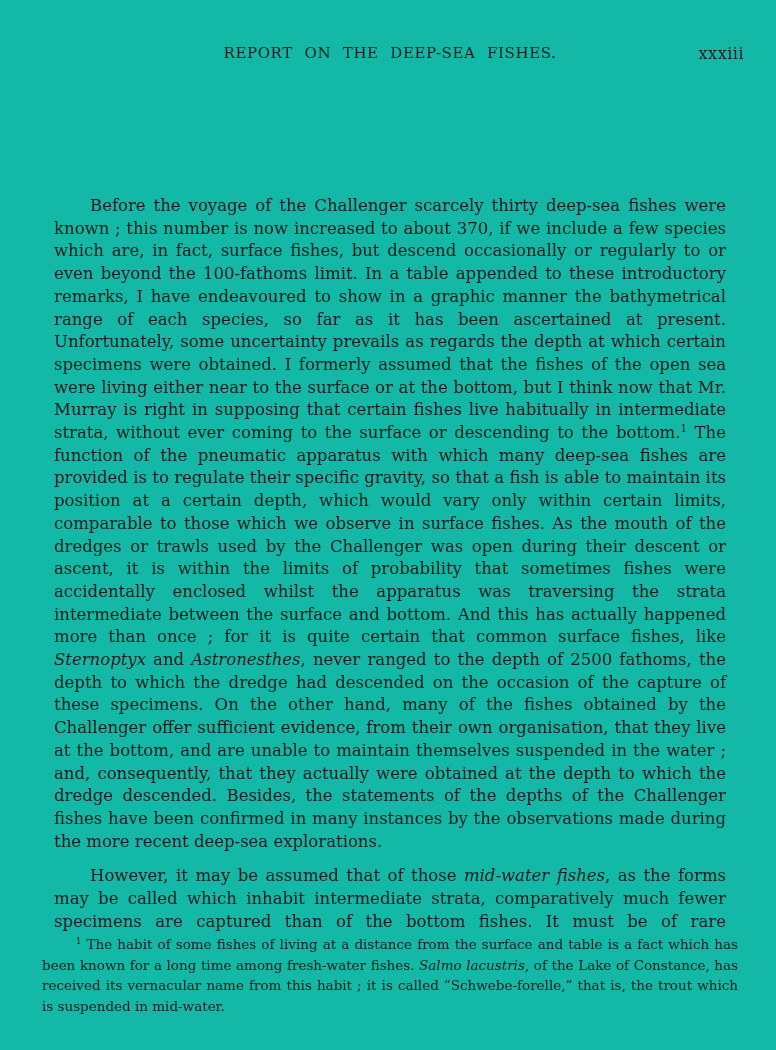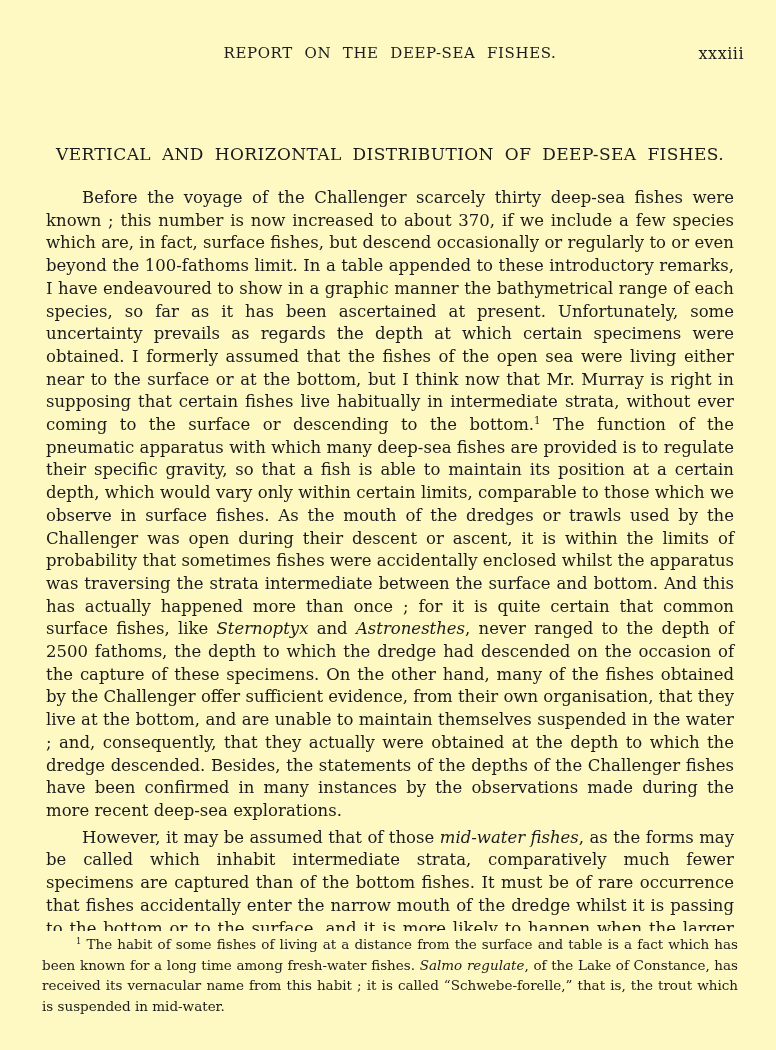--- a/index.html
+++ b/index.html
@@ -5,21 +5,21 @@
   html, body {
     margin: 0;
     padding: 0;
     background: #e8e8e8;
   }
   .page {
     position: relative;
     width: 776px;
     height: 1050px;
     margin: 0 auto;
-    background: #fef9c3;
+    background: #14b8a6;
     color: #1b1b1b;
     font-family: "DejaVu Serif", "Liberation Serif", serif;
     overflow: hidden;
   }
   .running-head {
     position: absolute;
     top: 44px;
     left: 42px;
     right: 38px;
     text-align: center;
@@ -53,21 +53,21 @@
     top: 183px;
     left: 42px;
     right: 38px;
     height: 748px;
     overflow: hidden;
     font-size: 16.5px;
     line-height: 22.7px;
     text-align: justify;
   }
   .body-block p {
-    margin: 4px;
+    margin: 12px;
     text-indent: 36px;
   }
   sup.fnref {
     font-size: 0.62em;
     vertical-align: super;
     line-height: 0;
   }
   .footnote {
     position: absolute;
     top: 934px;
@@ -85,27 +85,26 @@
 </style>
 </head>
 <body>
 
 <div class="page">
 
   <div class="running-head">REPORT ON THE DEEP-SEA FISHES.</div>
 
   <div class="page-number">xxxiii</div>
 
-  <h1 class="section-title">VERTICAL AND HORIZONTAL DISTRIBUTION OF DEEP-SEA FISHES.</h1>
 
   <div class="body-block">
 
     <p><span>Before the voyage of the Challenger scarcely thirty deep-sea fishes were known ; this number is now increased to about 370, if we include a few species which are, in fact, surface fishes, but descend occasionally or regularly to or even beyond the 100-fathoms limit. In a table appended to these introductory remarks, I have endeavoured to show in a graphic manner the bathymetrical range of each species, so far as it has been ascertained at present. Unfortunately, some uncertainty prevails as regards the depth at which certain specimens were obtained. I formerly assumed that the fishes of the open sea were living either near to the surface or at the bottom, but I think now that Mr. Murray is right in supposing that certain fishes live habitually in intermediate strata, without ever coming to the surface or descending to the bottom.</span><sup class="fnref">1</sup><span> The function of the pneumatic apparatus with which many deep-sea fishes are provided is to regulate their specific gravity, so that a fish is able to maintain its position at a certain depth, which would vary only within certain limits, comparable to those which we observe in surface fishes. As the mouth of the dredges or trawls used by the Challenger was open during their descent or ascent, it is within the limits of probability that sometimes fishes were accidentally enclosed whilst the apparatus was traversing the strata intermediate between the surface and bottom. And this has actually happened more than once ; for it is quite certain that common surface fishes, like </span><i>Sternoptyx</i><span> and </span><i>Astronesthes</i><span>, never ranged to the depth of 2500 fathoms, the depth to which the dredge had descended on the occasion of the capture of these specimens. On the other hand, many of the fishes obtained by the Challenger offer sufficient evidence, from their own organisation, that they live at the bottom, and are unable to maintain themselves suspended in the water ; and, consequently, that they actually were obtained at the depth to which the dredge descended. Besides, the statements of the depths of the Challenger fishes have been confirmed in many instances by the observations made during the more recent deep-sea explorations.</span></p>
 
     <p><span>However, it may be assumed that of those </span><i>mid-water fishes</i><span>, as the forms may be called which inhabit intermediate strata, comparatively much fewer specimens are captured than of the bottom fishes. It must be of rare occurrence that fishes accidentally enter the narrow mouth of the dredge whilst it is passing to the bottom or to the surface, and it is more likely to happen when the larger trawl is used. But such free-swimming fishes are much more agile in their movements, and escape more easily on perceiving the</span></p>
 
   </div>
 
   <div class="footnote">
-    <p><sup class="fnref">1</sup><span> The habit of some fishes of living at a distance from the surface and table is a fact which has been known for a long time among fresh-water fishes. </span><i>Salmo regulate</i><span>, of the Lake of Constance, has received its vernacular name from this habit ; it is called “Schwebe-forelle,” that is, the trout which is suspended in mid-water.</span></p>
+    <p><sup class="fnref">1</sup><span> The habit of some fishes of living at a distance from the surface and table is a fact which has been known for a long time among fresh-water fishes. </span><i>Salmo lacustris</i><span>, of the Lake of Constance, has received its vernacular name from this habit ; it is called “Schwebe-forelle,” that is, the trout which is suspended in mid-water.</span></p>
   </div>
 
 </div>
 
 </body></html>

